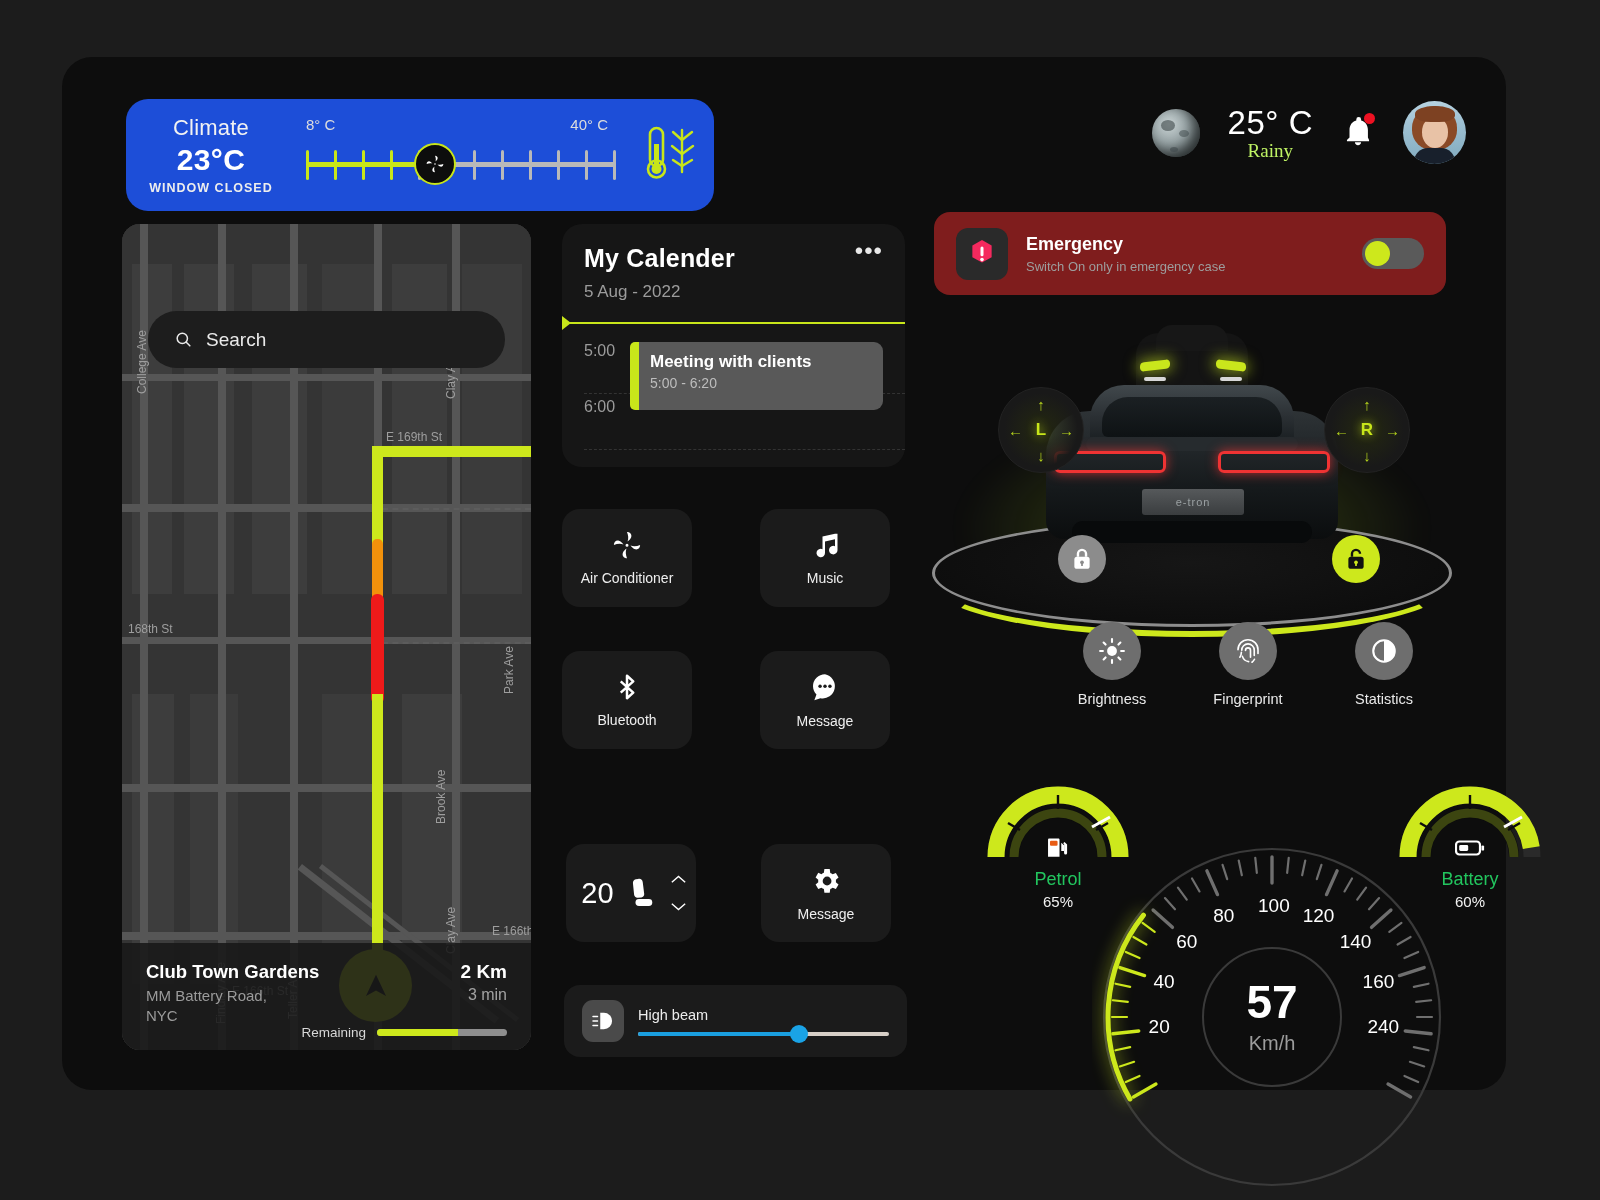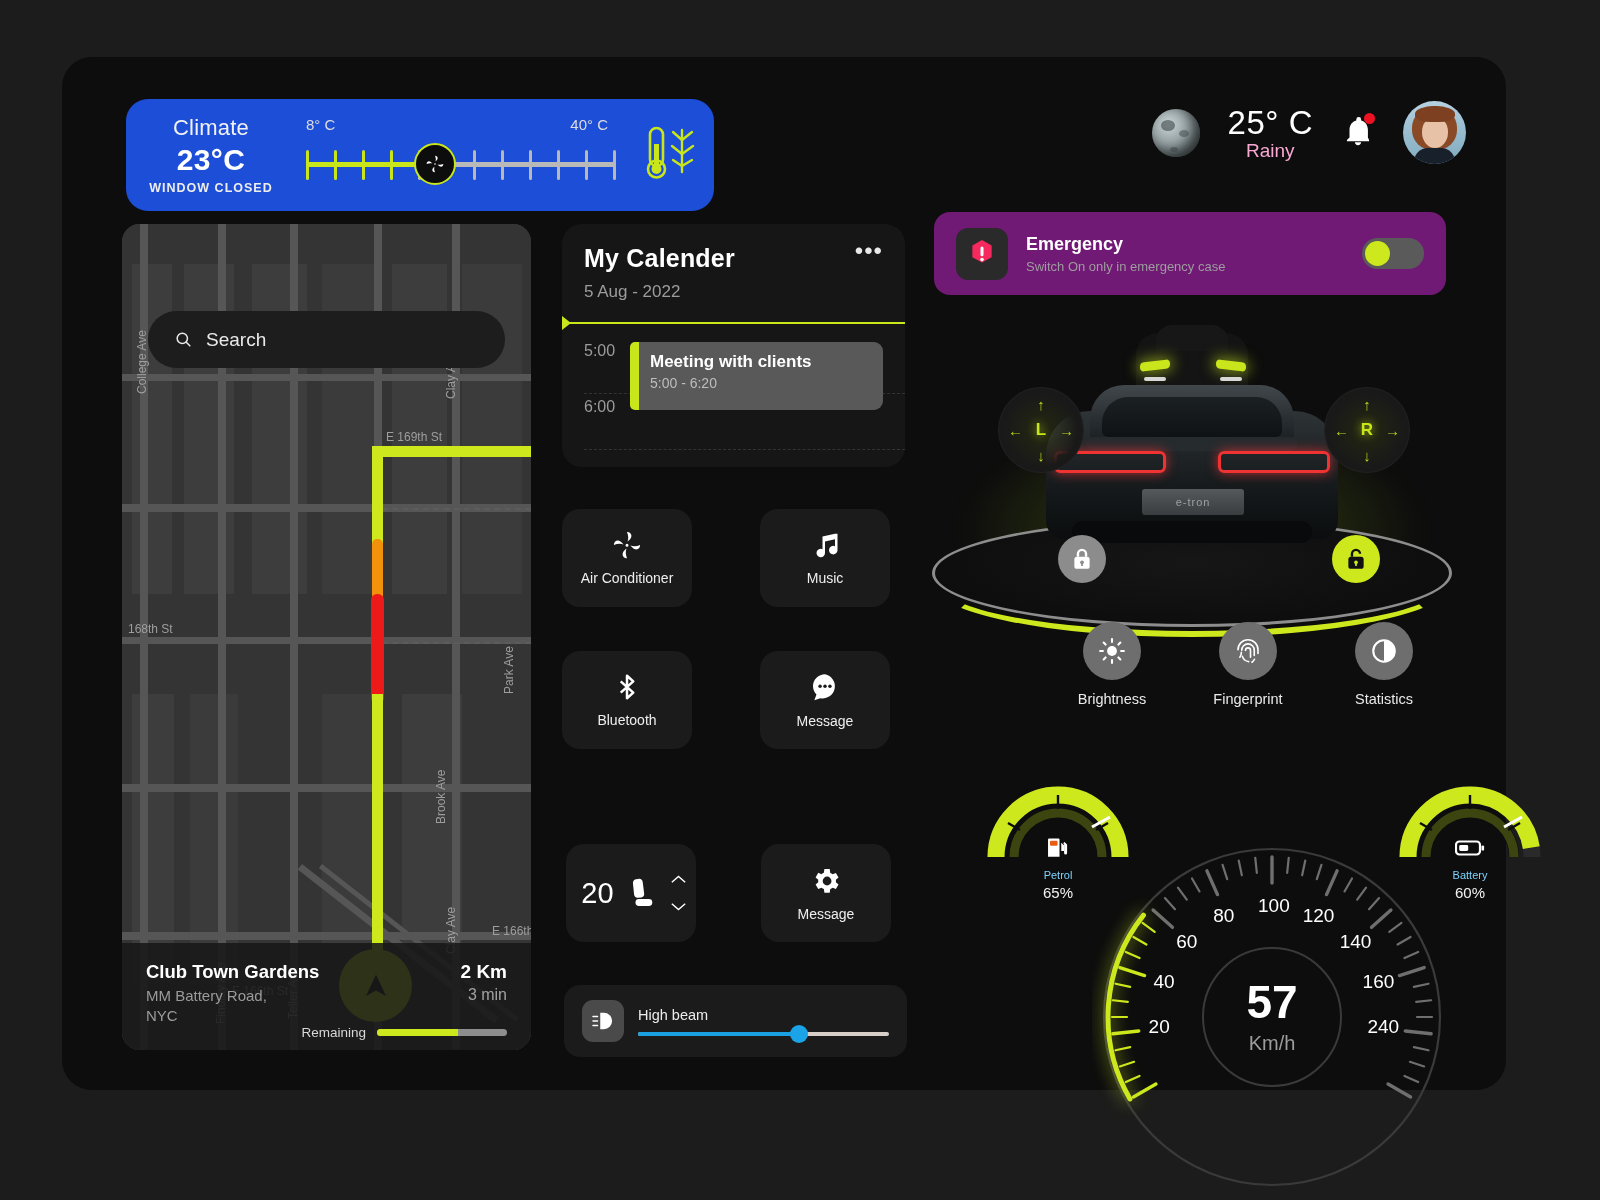--- a/index.html
+++ b/index.html
@@ -55,21 +55,21 @@
   .topstatus { position: absolute; right: 40px; top: 44px; display: flex; align-items: center; gap: 28px; }
   .moon {
     width: 48px; height: 48px; border-radius: 50%;
     background: radial-gradient(circle at 35% 32%, #c9d3d4 0%, #9aa6a8 38%, #6f7b7d 70%, #4c5557 100%);
     box-shadow: inset -6px -5px 12px rgba(0,0,0,.55);
     position: relative; overflow: hidden;
   }
   .moon::after{content:"";position:absolute;width:14px;height:11px;border-radius:50%;background:rgba(60,70,72,.6);left:9px;top:11px;box-shadow:16px 8px 0 -2px rgba(60,70,72,.5), 6px 24px 0 -3px rgba(60,70,72,.55);}
   .weather-txt { text-align: center; }
   .weather-temp { color: #fff; font-size: 33px; font-weight: 400; letter-spacing: .5px; }
-  .weather-cond { color: #f9a8d4; font-size: 19px; margin-top: -2px; }
+  .weather-cond { color: #bef264; font-size: 19px; margin-top: -2px; font-family: Liberation Serif, serif; }
   .bell { position: relative; }
   .bell .dot { position: absolute; right: 0px; top: -1px; width: 11px; height: 11px; border-radius: 50%; background: #ee1122; }
   .avatar {
     width: 63px; height: 63px; border-radius: 50%; overflow: hidden;
     background: linear-gradient(175deg,#b9d4e2 0%,#9dc0d2 40%,#7fa9bd 100%);
     position: relative;
   }
   .avatar .hair{position:absolute;left:9px;top:5px;width:45px;height:44px;border-radius:50% 50% 45% 45%;background:#8a4a27;}
   .avatar .face{position:absolute;left:19px;top:16px;width:26px;height:31px;border-radius:48% 48% 50% 50%;background:#e8c2a6;}
   .avatar .fringe{position:absolute;left:12px;top:5px;width:40px;height:16px;border-radius:50% 50% 40% 40%;background:#7d4122;}
@@ -164,21 +164,21 @@
   .beam-ico { width: 42px; height: 42px; border-radius: 11px; background: #4a4a4a; display:flex; align-items:center; justify-content:center; }
   .beam-body { flex: 1; }
   .beam-label { color: #ececec; font-size: 14.5px; margin-bottom: 9px; }
   .beam-track { position: relative; height: 4px; background: #d7cfc7; border-radius: 3px; }
   .beam-fill { position: absolute; left: 0; top: 0; height: 4px; width: 64%; background: #1a9fe0; border-radius: 3px; }
   .beam-knob { position: absolute; left: calc(64% - 9px); top: -7px; width: 18px; height: 18px; border-radius: 50%; background: #1aa3e6; }
 
   
   .emergency {
     position: absolute; left: 872px; top: 155px; width: 512px; height: 83px;
-    background: #701a75; border-radius: 16px; display: flex; align-items: center; padding: 0 22px; gap: 18px;
+    background: #7f1d1d; border-radius: 16px; display: flex; align-items: center; padding: 0 22px; gap: 18px;
   }
   .em-ico { width: 52px; height: 52px; border-radius: 12px; background: #2a2a2a; display:flex; align-items:center; justify-content:center; }
   .em-title { color: #fff; font-size: 18px; font-weight: 700; }
   .em-sub { color: #9d9d9d; font-size: 13px; margin-top: 4px; }
   .em-toggle { margin-left: auto; width: 62px; height: 31px; border-radius: 17px; background: #5a5a5a; position: relative; }
   .em-toggle i { position: absolute; left: 3px; top: 3px; width: 25px; height: 25px; border-radius: 50%; background: #cde81c; }
 
   .carstage { position: absolute; left: 860px; top: 250px; width: 540px; height: 330px; }
   .stage-ellipse {
     position: absolute; left: 10px; top: 212px; width: 520px; height: 108px;
@@ -257,21 +257,21 @@
   .mirror .ar.rt { right: 9px; top: 50%; transform: translateY(-50%); }
 
   .circle-actions { position: absolute; left: 1000px; top: 565px; display: flex; gap: 36px; }
   .ca { width: 100px; text-align: center; }
   .ca-circle { width: 58px; height: 58px; border-radius: 50%; background: #6e6e6e; margin: 0 auto; display:flex; align-items:center; justify-content:center; }
   .ca-label { color: #eaeaea; font-size: 14.5px; margin-top: 11px; }
 
   .gauge-sm { position: absolute; width: 152px; text-align: center; }
   .gauge-sm.petrol { left: 920px; top: 722px; }
   .gauge-sm.battery { left: 1332px; top: 722px; }
-  .gs-name { color: #7dd3fc; font-size: 11px; margin-top: 2px; }
+  .gs-name { color: #22c55e; font-size: 18px; margin-top: 2px; }
   .gs-val { color: #f2f2f2; font-size: 15px; margin-top: 3px; }
   .gs-ico { position: absolute; left: 50%; transform: translateX(-50%); top: 56px; }
 
   .speedo { position: absolute; left: 1030px; top: 780px; width: 360px; height: 360px; }
   .sp-center {
     position: absolute; left: 110px; top: 110px; width: 140px; height: 140px; border-radius: 50%;
     border: 2px solid #3a3a3a; display: flex; flex-direction: column; align-items: center; justify-content: center;
   }
   .sp-val { color: #fff; font-size: 46px; font-weight: 700; line-height: 1; }
   .sp-unit { color: #9c9c9c; font-size: 20px; margin-top: 7px; }

